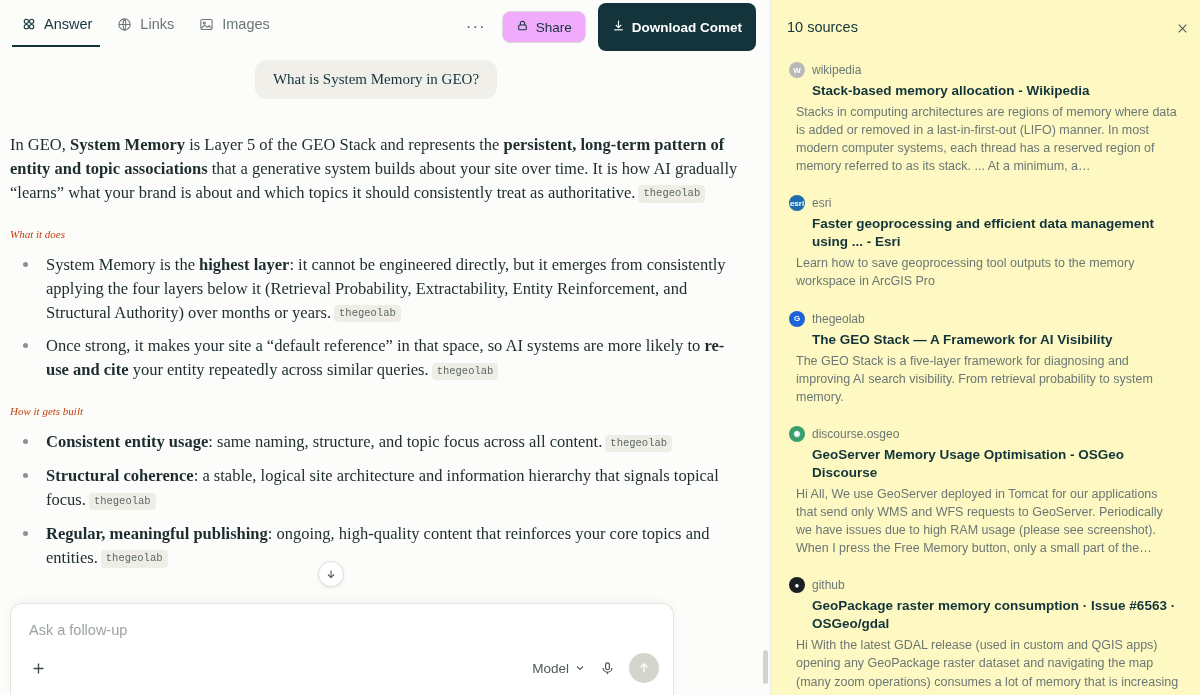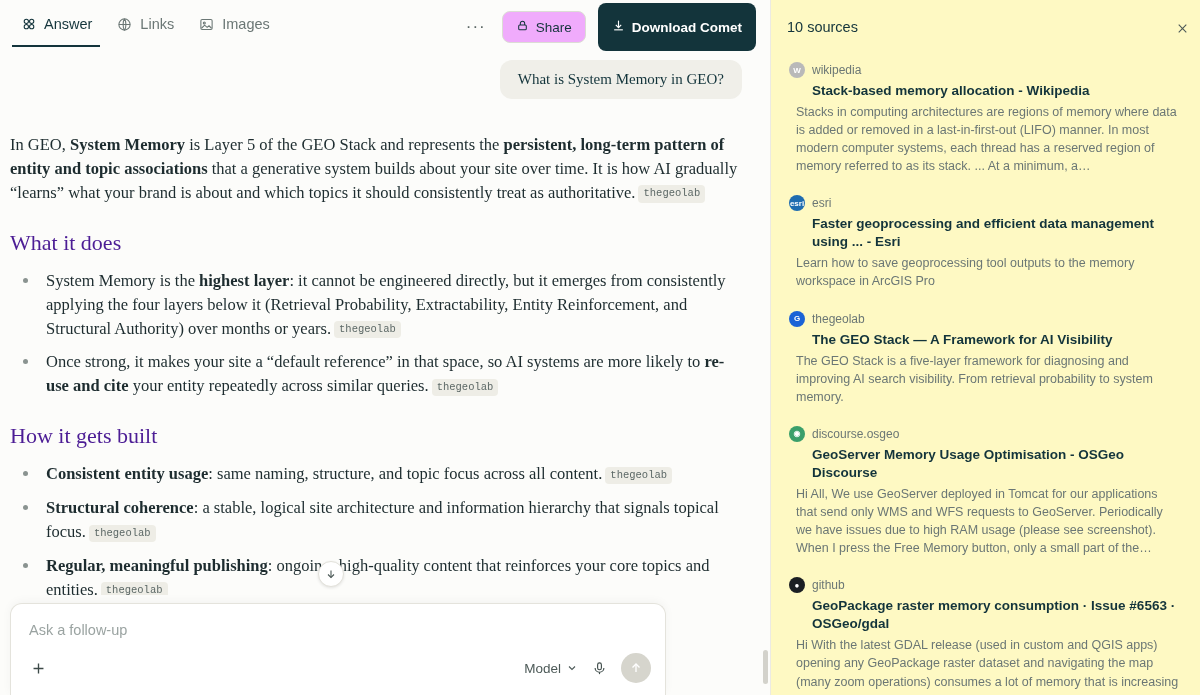--- a/index.html
+++ b/index.html
@@ -77,21 +77,21 @@
     margin-left: 8px;
     cursor: pointer;
   }
 
   .content {
     padding: 0 28px 0 10px;
     height: 541px;
     overflow: hidden;
     position: relative;
   }
-  .query-row { display: flex; justify-content: flex-end; padding: 6px 0 12px; }
+  .query-row { display: flex; justify-content: center; padding: 6px 0 12px; }
   .query-bubble {
     background: #f0efe9;
     border-radius: 12px;
     padding: 11px 18px;
     font-size: 15px;
     color: #13343b;
     font-family: "Liberation Serif", serif;
   }
 
   .answer {
@@ -99,23 +99,24 @@
     font-size: 16.5px;
     line-height: 1.45;
     color: #1d2c2f;
     padding: 0 2px 0 0;
   }
   .answer p { margin: 18px 0 0 0; }
   .answer .lead { margin-top: 22px; }
   .answer b, .answer strong { font-weight: 700; }
   .h-sub {
     font-family: "Liberation Serif", serif;
-    font-size: 22px;
+    font-size: 11px;
     margin: 22px 0 6px 0;
-    color: #4c1d95;
+    color: #c2410c;
+    font-style: italic;
   }
   ul.bullets { margin: 6px 0 0 0; padding-left: 30px; }
   ul.bullets li {
     margin: 10px 0 0 0;
     padding-left: 6px;
     line-height: 1.45;
   }
   ul.bullets li::marker { color: #8a9390; }
   .cite {
     display: inline-block;
@@ -140,21 +141,21 @@
     border: 1px solid #e2e1da;
     box-shadow: 0 1px 3px rgba(0,0,0,.10);
     display: flex; align-items: center; justify-content: center;
     color: #4c5957; font-size: 13px;
     cursor: pointer;
   }
 
   
   .composer {
     position: absolute;
-    left: 10px; right: 104px; bottom: 0;
+    left: 10px; right: 96px; bottom: 0;
     height: 92px;
     background: #fff;
     border: 1px solid #e4e3dc;
     border-bottom: none;
     border-radius: 12px 12px 0 0;
     box-shadow: 0 -2px 10px rgba(0,0,0,.04);
   }
   .composer-input {
     border: none; outline: none;
     width: 100%;

